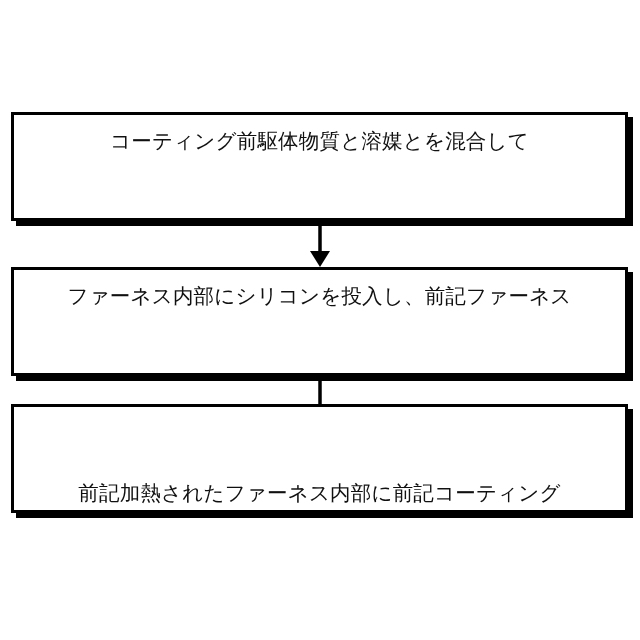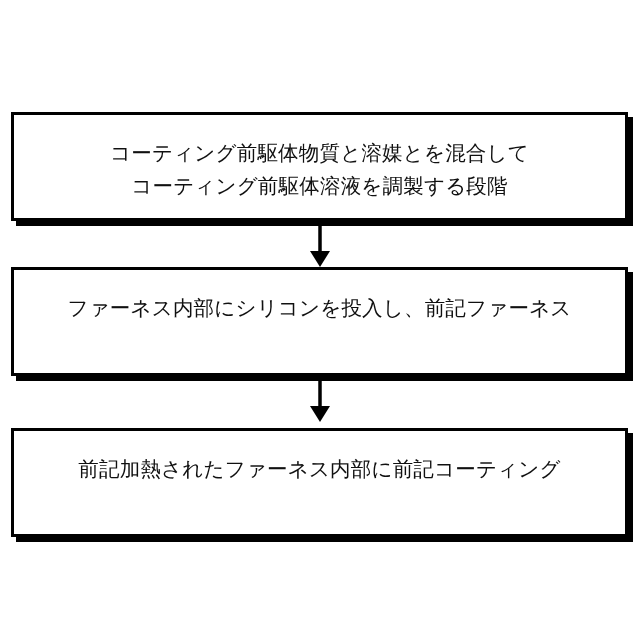--- a/index.html
+++ b/index.html
@@ -28,26 +28,26 @@
     width: 617px;   
     height: 109px;
     box-sizing: border-box;
     background: #ffffff;
     border: 3px solid #000000;
     box-shadow: 5px 5px 0 0 #000000;
     display: flex;
     flex-direction: column;
     align-items: center;
     justify-content: flex-start;
-    padding-top: 22px;
+    padding-top: 10px;
   }
 
   .step-box.box-1 { top: 112px; }
   .step-box.box-2 { top: 267px; }
-  .step-box.box-3 { top: 428px; }
+  .step-box.box-3 { top: 404px; justify-content: flex-end; }
 
   .step-line {
     display: block;
     width: 100%;
     text-align: center;
     font-size: 20.5px;
     line-height: 33px;
     color: #101010;
     letter-spacing: 0.2px;
     white-space: nowrap;
@@ -70,21 +70,20 @@
     height: 47px;
   }
 </style>
 </head>
 <body>
 
 <div class="flowchart">
 
   <div class="step-box box-1">
     <span class="step-line">コーティング前駆体物質と溶媒とを混合して</span>
-    <span class="step-line">コーティング前駆体溶液を調製する段階</span>
   </div>
 
   <div class="connector conn-1">
     <svg viewBox="0 0 640 47" xmlns="http://www.w3.org/2000/svg">
       <line x1="320" y1="0" x2="320" y2="36" stroke="#000000" stroke-width="3.5"></line>
       <polygon points="310,31 330,31 320,47" fill="#000000"></polygon>
     </svg>
   </div>
 
   <div class="step-box box-2">

